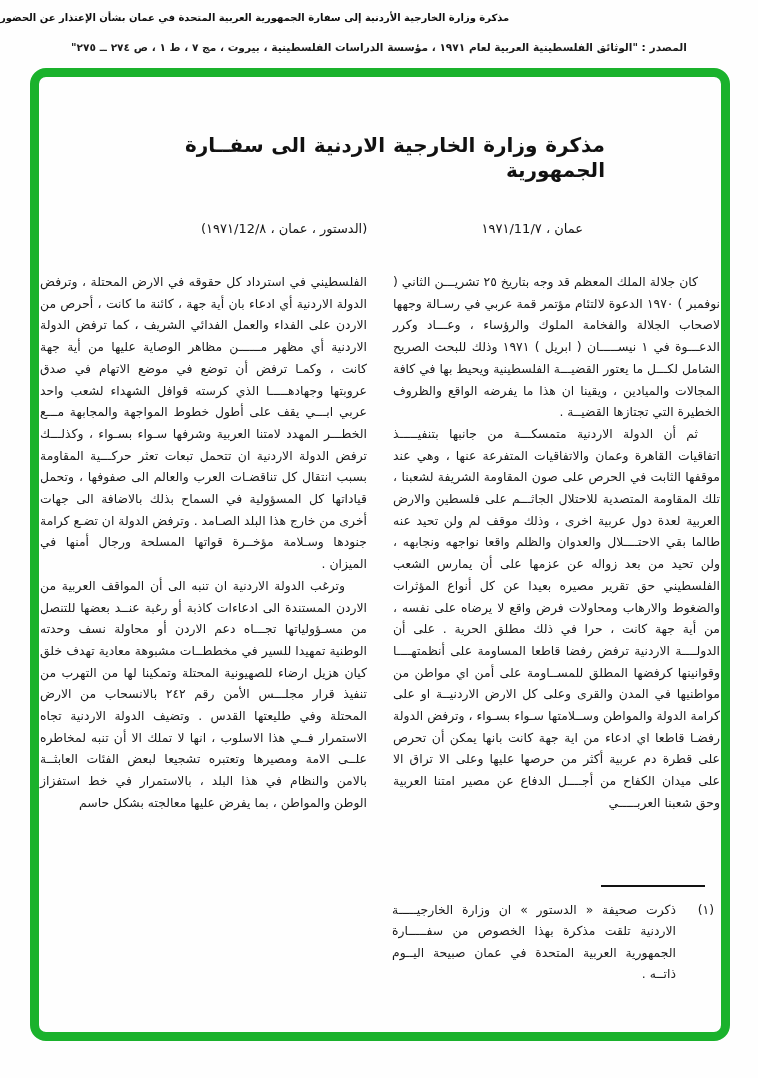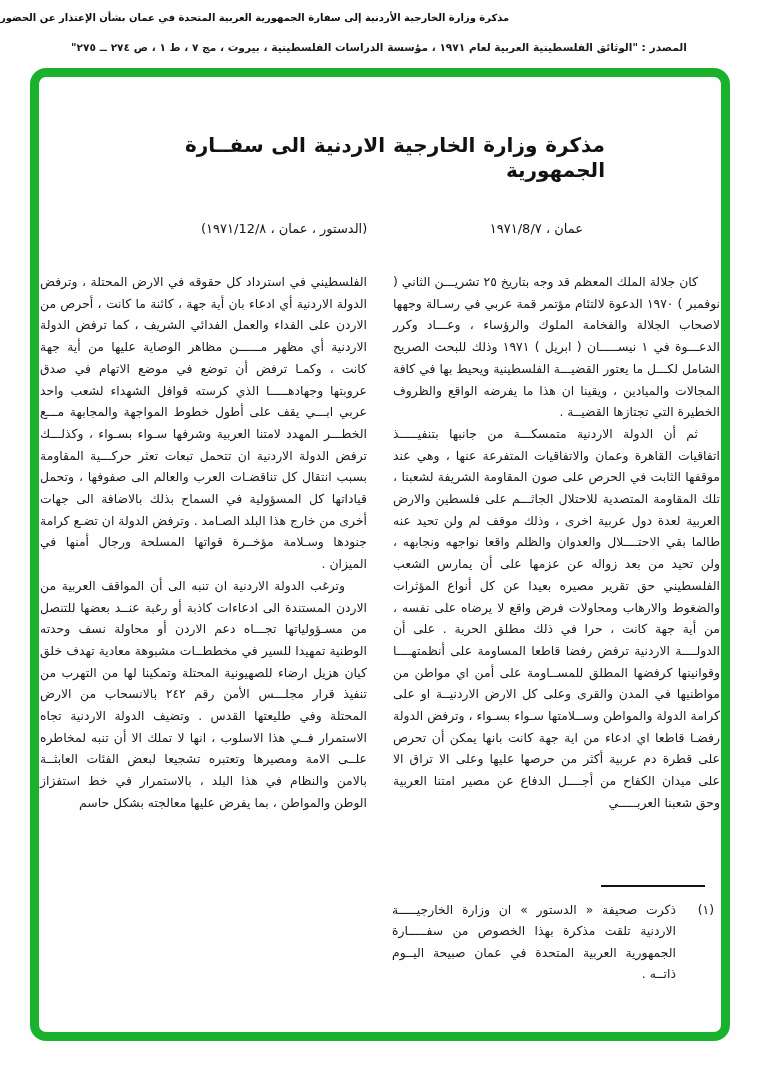--- a/index.html
+++ b/index.html
@@ -80,21 +80,21 @@
 
   <div class="header-source">المصدر : "الوثائق الفلسطينية العربية لعام ١٩٧١ ، مؤسسة الدراسات الفلسطينية ، بيروت ، مج ٧ ، ط ١ ، ص ٢٧٤ ــ ٢٧٥"</div>
 
   <div class="green-frame" style="border-color: rgb(26, 178, 44);">
 
     <div class="doc-title">
       <div class="line">مذكرة وزارة الخارجية الاردنية الى سفــارة الجمهورية</div>
     </div>
 
     <div class="datelines">
-      <span>عمان ، ١٩٧١/8/٧</span>
+      <span>عمان ، ١٩٧١/11/٧</span>
       <span>(الدستور ، عمان ، ١٩٧١/12/٨)</span>
     </div>
 
     <div class="columns">
       <div class="column">
         <p>كان جلالة الملك المعظم قد وجه بتاريخ ٢٥ تشريـــن الثاني ( نوفمبر ) ١٩٧٠ الدعوة لالتئام مؤتمر قمة عربي في رسـالة وجهها لاصحاب الجلالة والفخامة الملوك والرؤساء ، وعـــاد وكرر الدعـــوة في ١ نيســـــان ( ابريل ) ١٩٧١ وذلك للبحث الصريح الشامل لكـــل ما يعتور القضيـــة الفلسطينية ويحيط بها في كافة المجالات والميادين ، ويقينا ان هذا ما يفرضه الواقع والظروف الخطيرة التي تجتازها القضيــة .</p>
         <p>ثم أن الدولة الاردنية متمسكـــة من جانبها بتنفيـــــذ اتفاقيات القاهرة وعمان والاتفاقيات المتفرعة عنها ، وهي عند موقفها الثابت في الحرص على صون المقاومة الشريفة لشعبنا ، تلك المقاومة المتصدية للاحتلال الجاثـــم على فلسطين والارض العربية لعدة دول عربية اخرى ، وذلك موقف لم ولن تحيد عنه طالما بقي الاحتــــلال والعدوان والظلم واقعا نواجهه ونجابهه ، ولن تحيد من بعد زواله عن عزمها على أن يمارس الشعب الفلسطيني حق تقرير مصيره بعيدا عن كل أنواع المؤثرات والضغوط والارهاب ومحاولات فرض واقع لا يرضاه على نفسه ، من أية جهة كانت ، حرا في ذلك مطلق الحرية . على أن الدولــــة الاردنية ترفض رفضا قاطعا المساومة على أنظمتهــــا وقوانينها كرفضها المطلق للمســاومة على أمن اي مواطن من مواطنيها في المدن والقرى وعلى كل الارض الاردنيــة او على كرامة الدولة والمواطن وســلامتها سـواء بسـواء ، وترفض الدولة رفضـا قاطعا اي ادعاء من اية جهة كانت بانها يمكن أن تحرص على قطرة دم عربية أكثر من حرصها عليها وعلى الا تراق الا على ميدان الكفاح من أجــــل الدفاع عن مصير امتنا العربية وحق شعبنا العربـــــي</p>
       </div>
       <div class="column">
         <p class="no-indent">الفلسطيني في استرداد كل حقوقه في الارض المحتلة ، وترفض الدولة الاردنية أي ادعاء بان أية جهة ، كائنة ما كانت ، أحرص من الاردن على الفداء والعمل الفدائي الشريف ، كما ترفض الدولة الاردنية أي مظهر مــــــن مظاهر الوصاية عليها من أية جهة كانت ، وكمـا ترفض أن توضع في موضع الاتهام في صدق عروبتها وجهادهـــــا الذي كرسته قوافل الشهداء لشعب واحد عربي ابـــي يقف على أطول خطوط المواجهة والمجابهة مـــع الخطـــر المهدد لامتنا العربية وشرفها سـواء بسـواء ، وكذلـــك ترفض الدولة الاردنية ان تتحمل تبعات تعثر حركـــية المقاومة بسبب انتقال كل تناقضـات العرب والعالم الى صفوفها ، وتحمل قياداتها كل المسؤولية في السماح بذلك بالاضافة الى جهات أخرى من خارج هذا البلد الصـامد . وترفض الدولة ان تضـع كرامة جنودها وسـلامة مؤخــرة قواتها المسلحة ورجال أمنها في الميزان .</p>

